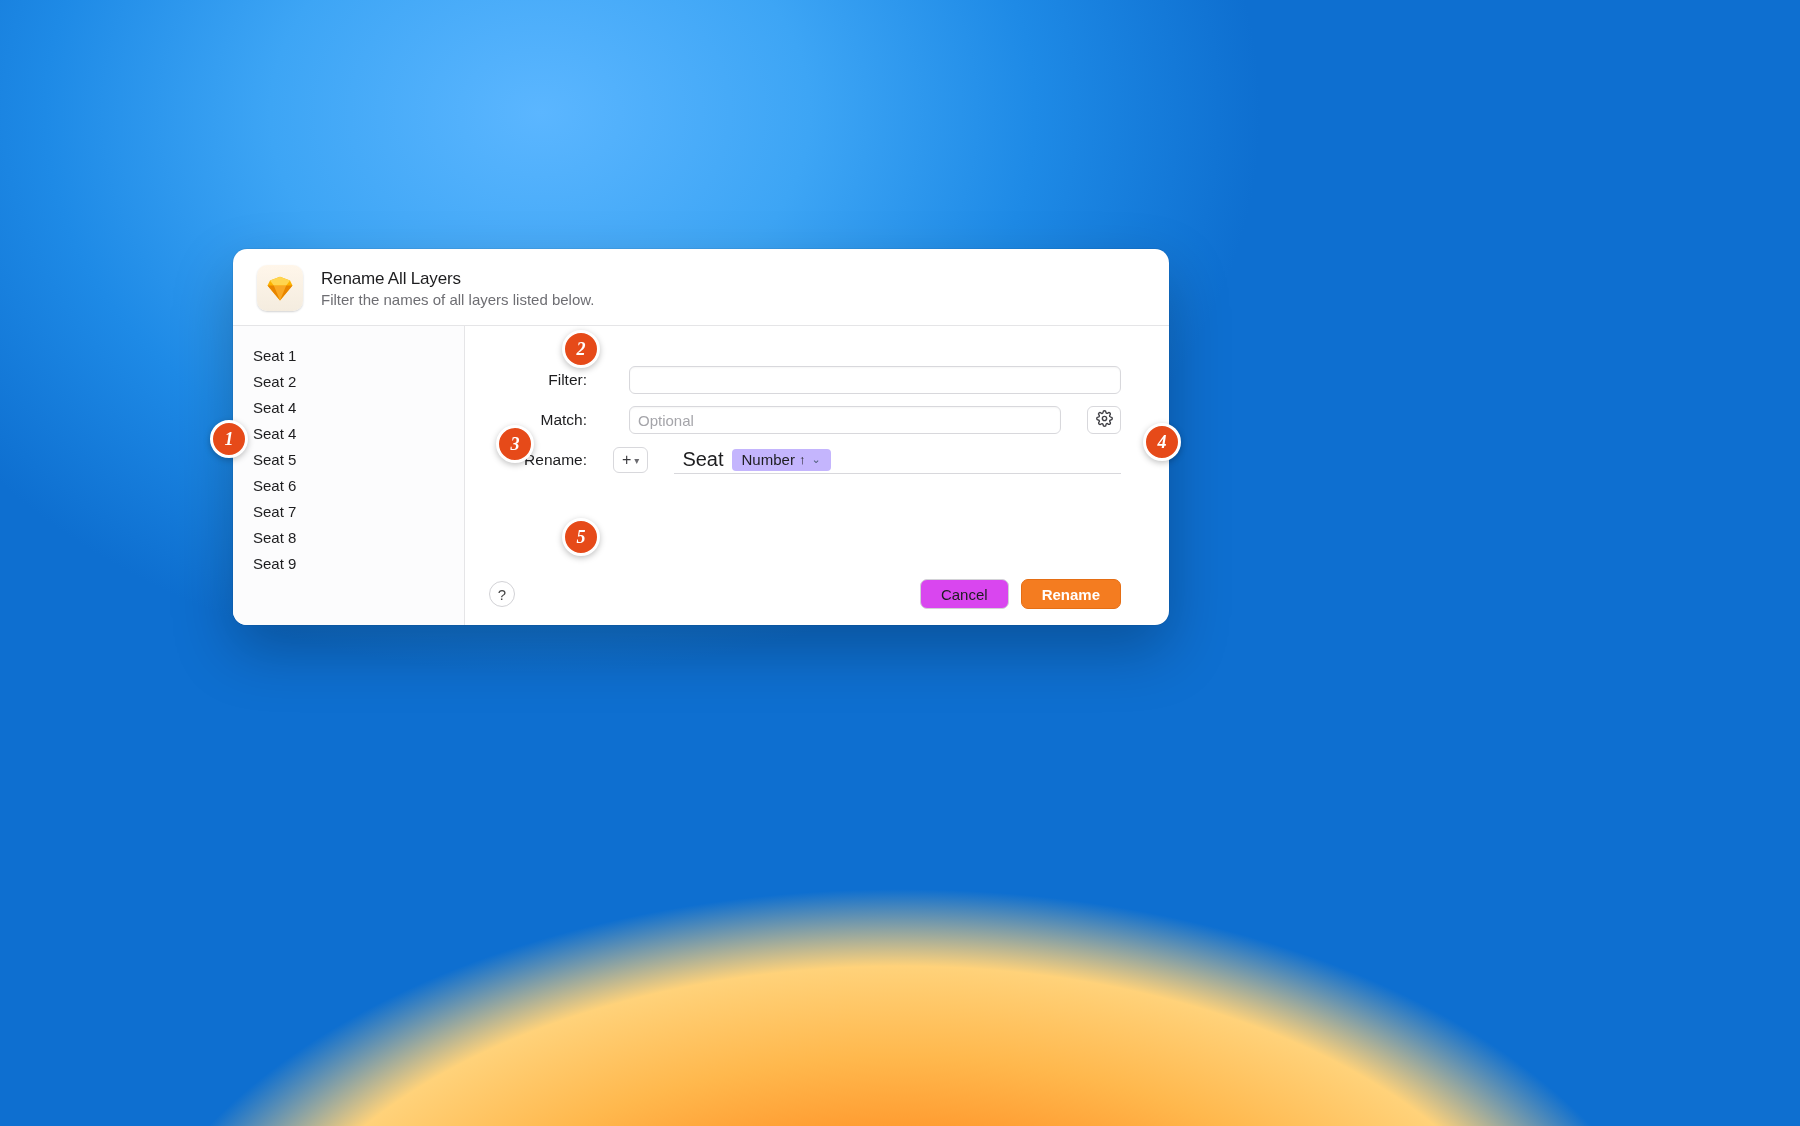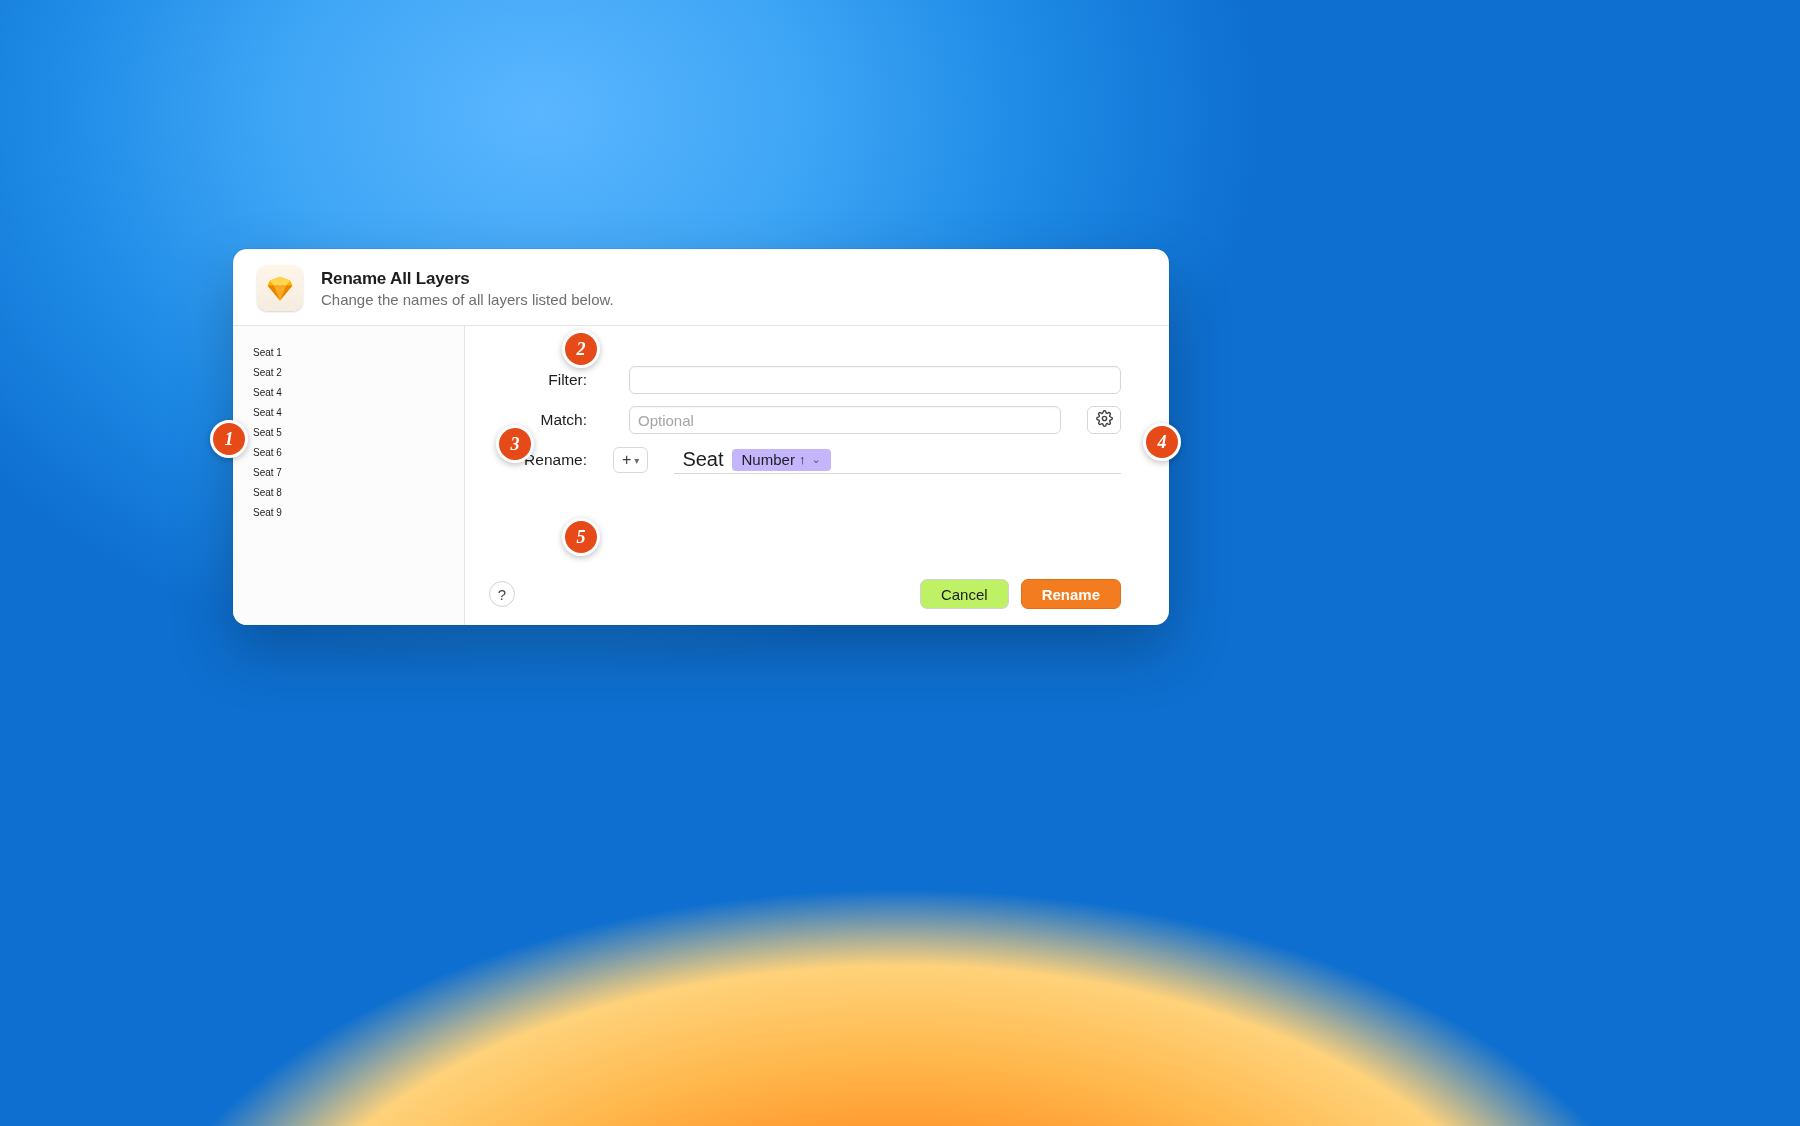--- a/index.html
+++ b/index.html
@@ -39,21 +39,21 @@
   .app-icon {
     width: 46px; height: 46px;
     border-radius: 10px;
     background: linear-gradient(180deg,#fff6ea 0%, #f4ecdf 100%);
     box-shadow: 0 1px 2px rgba(0,0,0,0.18);
     display: flex; align-items: center; justify-content: center;
   }
   .app-icon svg { width: 30px; height: 30px; }
   .header-text .title {
     font-size: 17px;
-    font-weight: 700;
+    font-weight: 400;
     color: #1d1d1f;
     letter-spacing: -0.01em;
   }
   .header-text .subtitle {
     font-size: 15px;
     color: #6e6e73;
     margin-top: 2px;
   }
 
   .dialog-body {
@@ -63,21 +63,21 @@
   }
 
   .sidebar {
     width: 232px;
     border-right: 1px solid #e5e5e7;
     padding: 16px 0 8px 0;
     overflow: hidden;
     background: #fcfcfd;
   }
   .sidebar-item {
-    font-size: 10px;
+    font-size: 15px;
     color: #1d1d1f;
     padding: 4.5px 20px;
     cursor: default;
   }
 
   .main {
     flex: 1;
     display: flex;
     flex-direction: column;
     padding: 40px 48px 16px 24px;
@@ -178,21 +178,21 @@
     cursor: default;
   }
   .footer-spacer { flex: 1; }
   .btn {
     height: 30px;
     padding: 0 20px;
     border-radius: 7px;
     font-size: 15px;
     cursor: default;
     border: 1px solid #d2d2d6;
-    background: #bef264;
+    background: #d946ef;
     color: #1d1d1f;
   }
   .btn.primary {
     background: #f47c20;
     border-color: #e56e14;
     color: #ffffff;
     margin-left: 12px;
     font-weight: 700;
   }
 
@@ -222,21 +222,21 @@
       <svg viewBox="0 0 48 48">
         <polygon points="24,6 40,12 44,20 24,44 4,20 8,12" fill="#fdb300"></polygon>
         <polygon points="8,12 24,6 40,12 34,20 14,20" fill="#ffd54f"></polygon>
         <polygon points="14,20 34,20 24,44" fill="#f9a825"></polygon>
         <polygon points="4,20 14,20 24,44" fill="#e88400"></polygon>
         <polygon points="44,20 34,20 24,44" fill="#e88400"></polygon>
       </svg>
     </div>
     <div class="header-text">
       <div class="title">Rename All Layers</div>
-      <div class="subtitle">Change the names of all layers listed below.</div>
+      <div class="subtitle">Filter the names of all layers listed below.</div>
     </div>
   </div>
 
   <div class="dialog-body">
     <div class="sidebar">
       <div class="sidebar-item">Seat 1</div>
       <div class="sidebar-item">Seat 2</div>
       <div class="sidebar-item">Seat 4</div>
       <div class="sidebar-item">Seat 4</div>
       <div class="sidebar-item">Seat 5</div>

